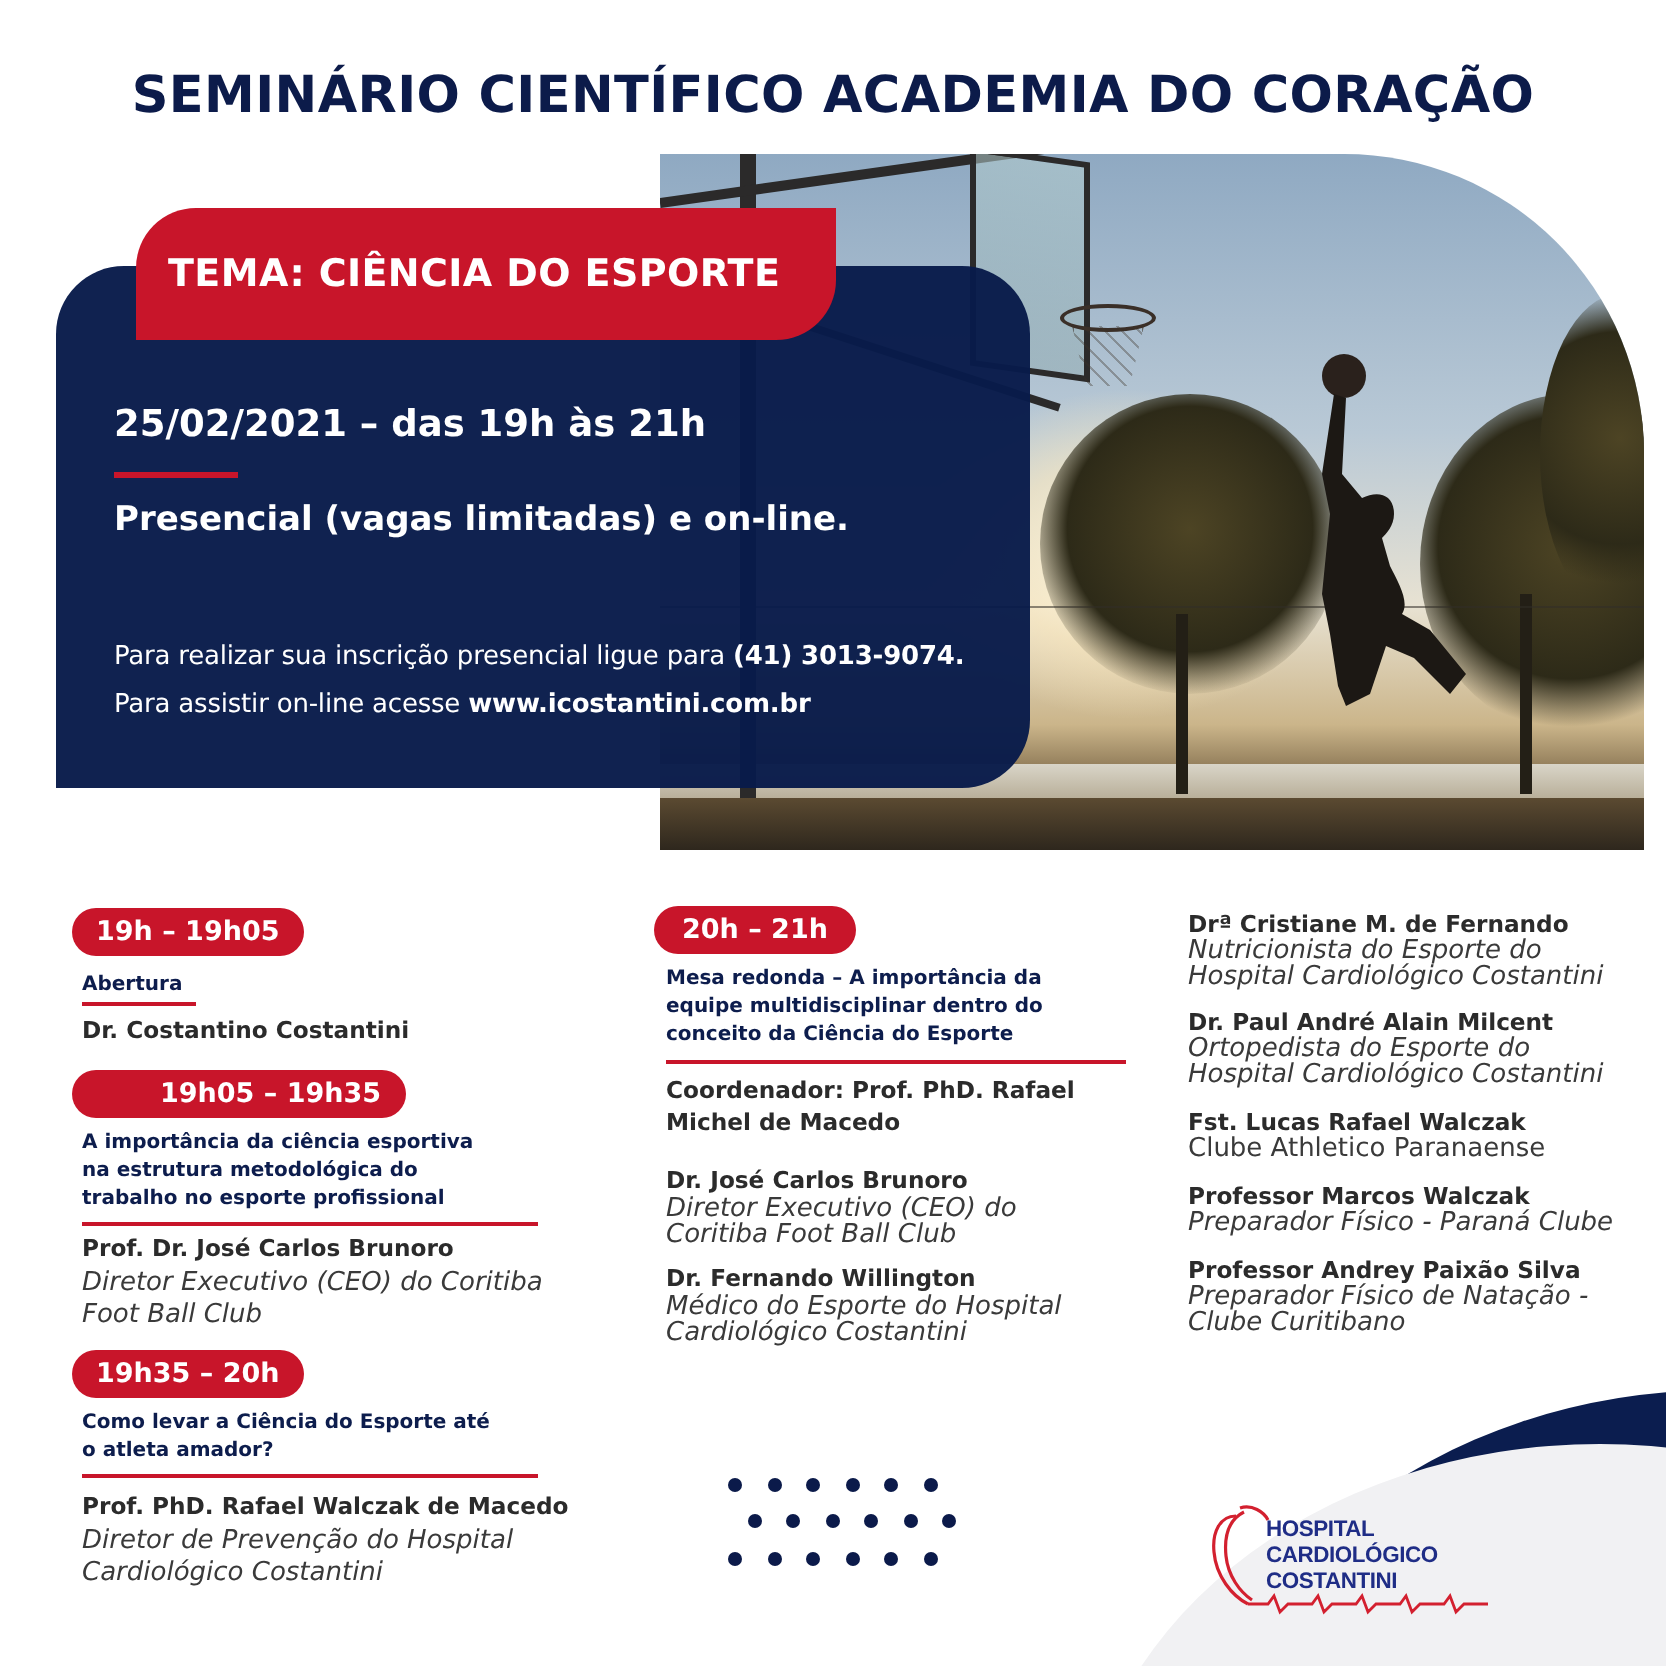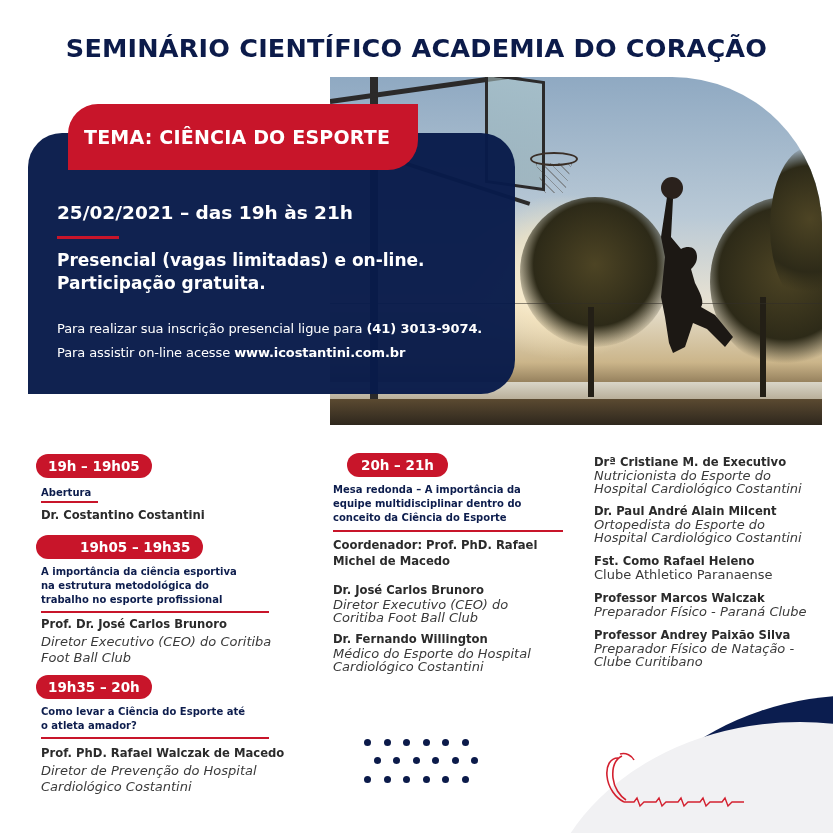--- a/index.html
+++ b/index.html
@@ -107,21 +107,20 @@
 </div>
 
 <div class="card"></div>
 <div class="tag">
     <span>TEMA: CIÊNCIA DO ESPORTE</span>
   </div>
 <div class="date">25/02/2021 – das 19h às 21h</div>
 <div class="date-rule"></div>
 <div class="format">
   <div>Presencial (vagas limitadas) e on-line.</div>
-  <div>Participação gratuita.</div>
 </div>
 <div class="info info-1">
   <span>Para realizar sua inscrição presencial ligue para </span><b>(41) 3013-9074.</b>
 </div>
 <div class="info info-2">
   <span>Para assistir on-line acesse </span><b>www.icostantini.com.br</b>
 </div>
 
 <div class="pill" style="left:36px;top:454px;">19h – 19h05</div>
 <div class="h" style="left:41px;top:486px;">Abertura</div>
@@ -146,21 +145,21 @@
   <div>Como levar a Ciência do Esporte até</div>
   <div>o atleta amador?</div>
 </div>
 <div class="rule" style="left:41px;top:737px;width:228px;"></div>
 <div class="name" style="left:41px;top:746px;">Prof. PhD. Rafael Walczak de Macedo</div>
 <div class="role" style="left:41px;top:764px;">
   <div>Diretor de Prevenção do Hospital</div>
   <div style="margin-top:3px">Cardiológico Costantini</div>
 </div>
 
-<div class="pill" style="left:327px;top:453px;padding:0 14px;margin-left:20px;">20h – 21h</div>
+<div class="pill" style="left:327px;top:453px;padding:0 14px;">20h – 21h</div>
 <div class="h" style="left:333px;top:483px;">
   <div>Mesa redonda – A importância da</div>
   <div>equipe multidisciplinar dentro do</div>
   <div>conceito da Ciência do Esporte</div>
 </div>
 <div class="rule" style="left:333px;top:530px;width:230px;"></div>
 <div class="name" style="left:333px;top:537px;line-height:16px;">
   <div>Coordenador: Prof. PhD. Rafael</div>
   <div>Michel de Macedo</div>
 </div>
@@ -169,31 +168,31 @@
 <div class="role" style="left:333px;top:598px;">
   <div>Diretor Executivo (CEO) do</div>
   <div>Coritiba Foot Ball Club</div>
 </div>
 <div class="name" style="left:333px;top:632px;">Dr. Fernando Willington</div>
 <div class="role" style="left:333px;top:647px;">
   <div>Médico do Esporte do Hospital</div>
   <div>Cardiológico Costantini</div>
 </div>
 
-<div class="name" style="left:594px;top:455px;">Drª Cristiane M. de Executivo</div>
+<div class="name" style="left:594px;top:455px;">Drª Cristiane M. de Fernando</div>
 <div class="role" style="left:594px;top:469px;">
   <div>Nutricionista do Esporte do</div>
   <div>Hospital Cardiológico Costantini</div>
 </div>
 <div class="name" style="left:594px;top:504px;">Dr. Paul André Alain Milcent</div>
 <div class="role" style="left:594px;top:518px;">
   <div>Ortopedista do Esporte do</div>
   <div>Hospital Cardiológico Costantini</div>
 </div>
-<div class="name" style="left:594px;top:554px;">Fst. Como Rafael Heleno</div>
+<div class="name" style="left:594px;top:554px;">Fst. Lucas Rafael Walczak</div>
 <div class="role plain" style="left:594px;top:568px;">
   <div>Clube Athletico Paranaense</div>
 </div>
 <div class="name" style="left:594px;top:591px;">Professor Marcos Walczak</div>
 <div class="role" style="left:594px;top:605px;">
   <div>Preparador Físico - Paraná Clube</div>
 </div>
 <div class="name" style="left:594px;top:628px;">Professor Andrey Paixão Silva</div>
 <div class="role" style="left:594px;top:642px;">
   <div>Preparador Físico de Natação -</div>
@@ -223,13 +222,18 @@
 
 <div class="wave-navy"></div>
 <div class="wave-white"></div>
 <div class="logo">
   <svg width="150" height="60" viewBox="0 0 150 60" style="position:absolute;left:0;top:0;">
     <path d="M14 6 C6 6 2 14 3 24 C4 36 12 46 20 50" fill="none" stroke="#d3202f" stroke-width="1.6"></path>
     <path d="M18 4 C10 8 8 16 9 26 C10 36 16 44 22 48" fill="none" stroke="#d3202f" stroke-width="1.6"></path>
     <path d="M16 2 C22 0 28 4 30 8" fill="none" stroke="#d3202f" stroke-width="1.6"></path>
     <path d="M20 50 L30 50 L33 46 L36 54 L40 50 L52 50 L55 46 L58 54 L62 50 L74 50 L77 46 L80 54 L84 50 L96 50 L99 46 L102 54 L106 50 L118 50 L121 46 L124 54 L128 50 L140 50" fill="none" stroke="#d3202f" stroke-width="1.4"></path>
   </svg>
+  <div class="logo-text">
+    <div>HOSPITAL</div>
+    <div>CARDIOLÓGICO</div>
+    <div>COSTANTINI</div>
+  </div>
 </div>
 
 </body></html>

